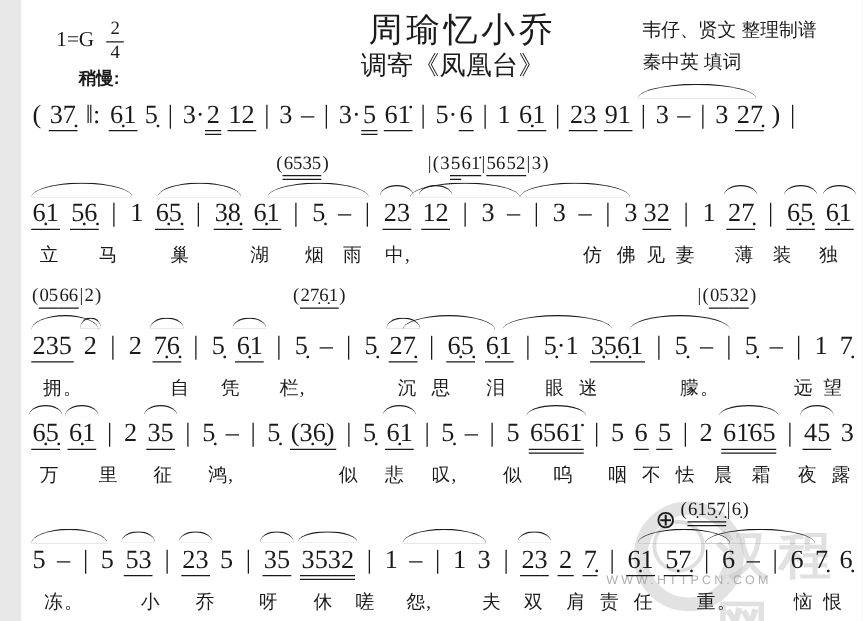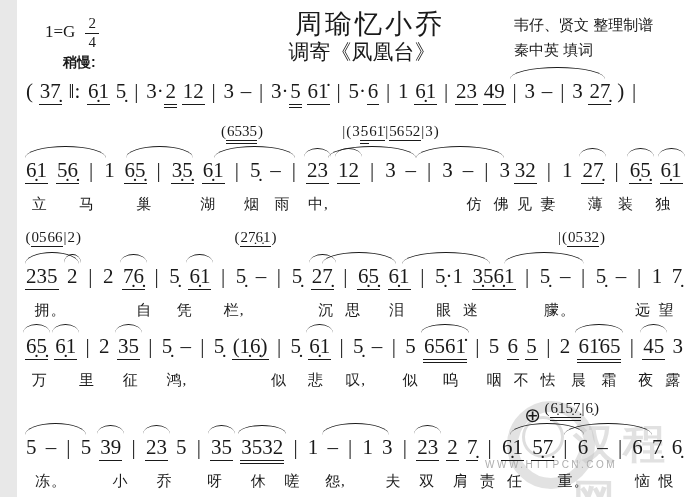--- a/index.html
+++ b/index.html
@@ -91,21 +91,21 @@
           <span class="tok u2 j">5</span>
           <span class="tok u1">61̇</span>
           <span class="tok bar">|</span>
           <span class="tok">5·</span>
           <span class="tok u1 j">6</span>
           <span class="tok bar">|</span>
           <span class="tok">1</span>
           <span class="tok u1">6̣1</span>
           <span class="tok bar">|</span>
           <span class="tok u1">23</span>
-          <span class="tok u1">49</span>
+          <span class="tok u1">91</span>
           <span class="tok bar">|</span>
           <span class="tok">3</span>
           <span class="tok">–</span>
           <span class="tok bar">|</span>
           <span class="tok">3</span>
           <span class="tok u1">27̣</span>
           <span class="tok">)</span>
           <span class="tok bar">|</span>
         </div>
       </div>
@@ -133,21 +133,21 @@
         <div class="slur" style="left: 28%; width: 12%;"></div>
         <div class="slur" style="left: 45%; width: 13%;"></div>
         <div class="slur" style="left: 58%; width: 13%;"></div>
         <div class="music">
           <span class="tok u1">6̣1</span>
           <span class="tok u1">5̣6̣</span>
           <span class="tok bar">|</span>
           <span class="tok">1</span>
           <span class="tok u1">6̣5̣</span>
           <span class="tok bar">|</span>
-          <span class="tok u1">3̣5̣</span>
+          <span class="tok u1">3̣8̣</span>
           <span class="tok u1">6̣1</span>
           <span class="tok bar">|</span>
           <span class="tok">5̣</span>
           <span class="tok">–</span>
           <span class="tok bar">|</span>
           <span class="tok u1 arc">23</span>
           <span class="tok u1 arc">12</span>
           <span class="tok bar">|</span>
           <span class="tok">3</span>
           <span class="tok">–</span>
@@ -259,21 +259,21 @@
           <span class="tok u1 arc">6̣5̣</span>
           <span class="tok u1 arc">6̣1</span>
           <span class="tok bar">|</span>
           <span class="tok">2</span>
           <span class="tok u1 arc">35</span>
           <span class="tok bar">|</span>
           <span class="tok">5̣</span>
           <span class="tok">–</span>
           <span class="tok bar">|</span>
           <span class="tok">5̣</span>
-          <span class="tok u1">(1̣6̣)</span>
+          <span class="tok u1">(3̣6̣)</span>
           <span class="tok bar">|</span>
           <span class="tok">5̣</span>
           <span class="tok u1 arc">6̣1</span>
           <span class="tok bar">|</span>
           <span class="tok">5̣</span>
           <span class="tok">–</span>
           <span class="tok bar">|</span>
           <span class="tok">5</span>
           <span class="tok u2 arc">6561̇</span>
           <span class="tok bar">|</span>
@@ -320,21 +320,21 @@
         </div>
         <div class="slur" style="left: 0%; width: 9%;"></div>
         <div class="slur" style="left: 44%; width: 10%;"></div>
         <div class="slur" style="left: 72%; width: 11%;"></div>
         <div class="slur" style="left: 80%; width: 13%;"></div>
         <div class="music">
           <span class="tok">5</span>
           <span class="tok">–</span>
           <span class="tok bar">|</span>
           <span class="tok">5</span>
-          <span class="tok u1 arc">39</span>
+          <span class="tok u1 arc">53</span>
           <span class="tok bar">|</span>
           <span class="tok u1 arc">23</span>
           <span class="tok">5</span>
           <span class="tok bar">|</span>
           <span class="tok u1 arc">35</span>
           <span class="tok u2 arc">3532</span>
           <span class="tok bar">|</span>
           <span class="tok">1</span>
           <span class="tok">–</span>
           <span class="tok bar">|</span>

